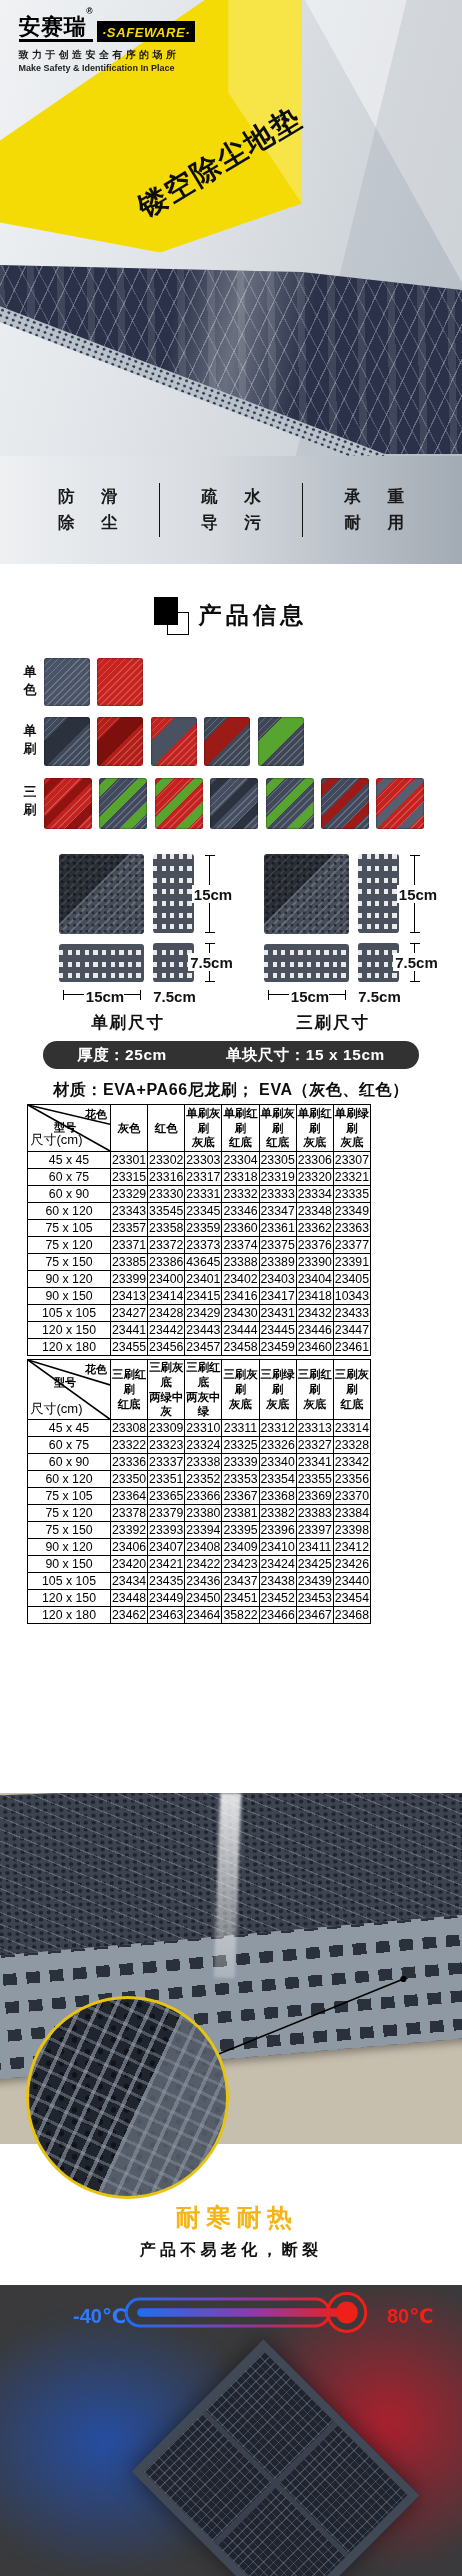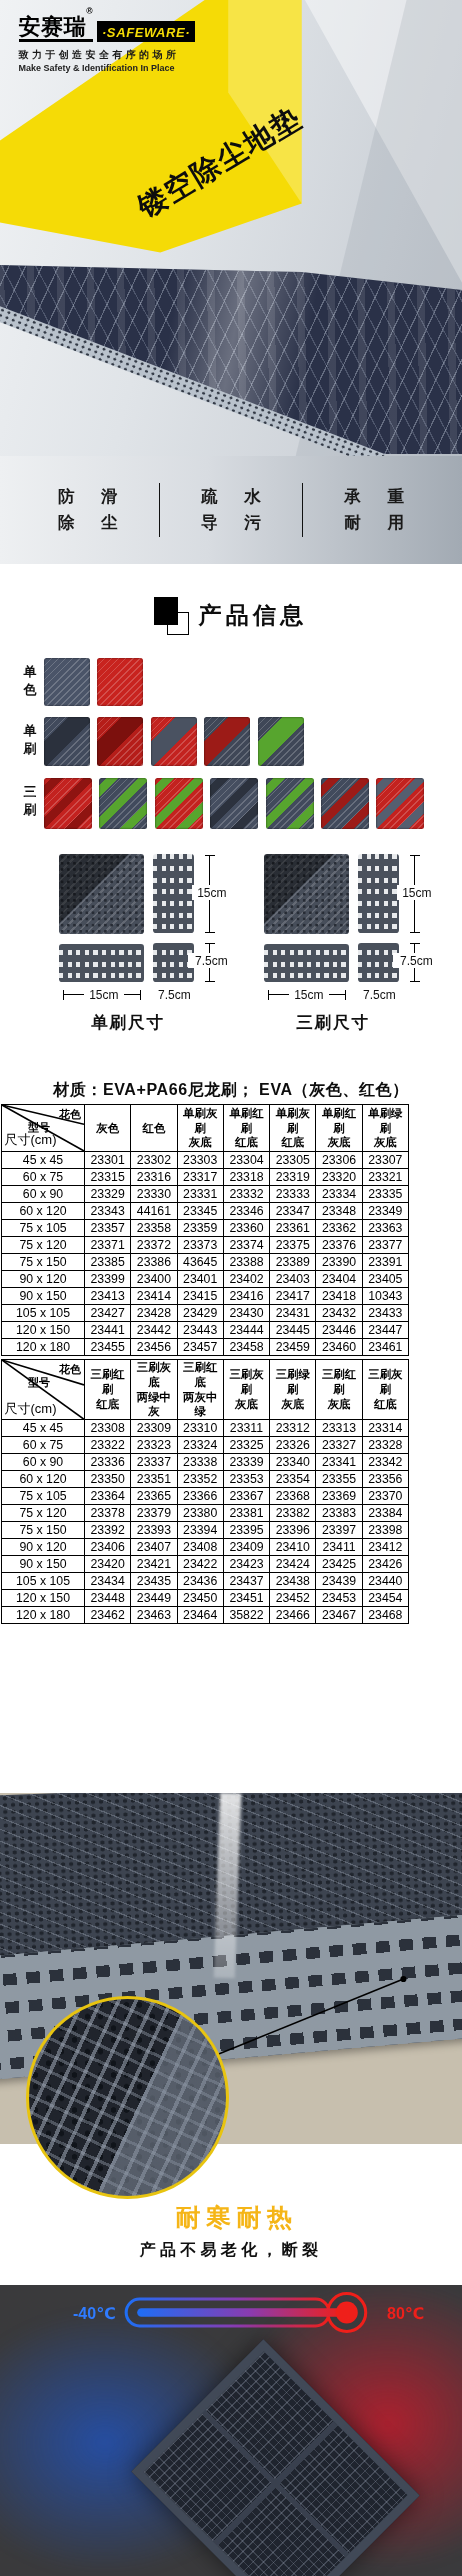--- a/index.html
+++ b/index.html
@@ -75,31 +75,31 @@
           repeating-linear-gradient(90deg,#e8eaec 0 4.3px,#4a515c 4.3px 8.6px);}
   .dim-tall{position:absolute;left:94px;top:0;width:41px;height:79px;}
   .dim-wide{position:absolute;left:0;top:90px;width:85px;height:38px;}
   .dim-small{position:absolute;left:94px;top:89px;width:41px;height:39px;}
   .vm{position:absolute;width:0;border-left:1.2px solid #000;}
   .vm::before,.vm::after{content:"";position:absolute;left:-5.5px;width:10px;border-top:1.2px solid #000;}
   .vm::before{top:0;} .vm::after{bottom:0;}
   .hm{position:absolute;height:0;border-top:1.2px solid #000;}
   .hm::before,.hm::after{content:"";position:absolute;top:-5.5px;height:10px;border-left:1.2px solid #000;}
   .hm::before{left:0;} .hm::after{right:0;}
-  .mlabel{position:absolute;background:#fff;font-size:12px;font-weight:normal;color:#111;padding:0.6px 1.8px;text-align:center;}
+  .mlabel{position:absolute;background:#fff;font-size:15px;font-weight:bold;color:#111;padding:0.6px 1.8px;text-align:right;}
   .dim-cap{position:absolute;left:0;top:158px;width:138px;text-align:center;font-size:16.6px;font-weight:bold;letter-spacing:1.8px;}
 
   
   .pill{position:absolute;left:43px;top:477px;width:376px;height:28px;border-radius:15px;background:#323232;
         display:flex;align-items:center;justify-content:center;gap:59px;}
   .pill span{color:#fff;font-size:15.4px;font-weight:bold;letter-spacing:0.6px;}
   .material{position:absolute;left:0;top:516px;width:462px;text-align:center;font-size:16px;font-weight:bold;color:#0d0d0d;letter-spacing:0.6px;}
 
   
-  .spec-table{position:absolute;left:1px;width:408px;}
+  .spec-table{position:absolute;left:27px;width:344px;}
   .spec-table table{width:100%;border-collapse:collapse;table-layout:fixed;}
   .spec-table td{border:1.2px solid #000;text-align:center;vertical-align:middle;
         font-size:12.3px;color:#000;padding:0;height:16px;}
   .spec-table td.ch{font-weight:bold;font-size:11.4px;line-height:1.3;height:46px;}
   .spec-table td.size{font-size:12.3px;}
   td.corner{position:relative;}
   td.corner svg{position:absolute;inset:0;width:100%;height:100%;}
   td.corner svg line{stroke:#000;stroke-width:1.6;vector-effect:non-scaling-stroke;}
   .c-top{position:absolute;right:3.1px;top:1.8px;font-size:11px;font-weight:bold;}
   .c-mid{position:absolute;left:26px;top:15px;font-size:11px;font-weight:bold;}
@@ -149,21 +149,21 @@
   .t-title{position:absolute;left:0;top:57px;width:462px;text-align:center;color:#f5b517;
         font-size:25px;font-weight:bold;letter-spacing:5.5px;padding-left:5.5px;}
   .t-sub{position:absolute;left:0;top:96px;width:462px;text-align:center;color:#101010;
         font-size:16px;font-weight:600;letter-spacing:4.3px;}
   .dark{position:absolute;left:0;top:2285px;width:462px;height:291px;background:#3a3a3c;overflow:hidden;}
   .glow{position:absolute;border-radius:50%;filter:blur(6.2px);}
   .glow-blue{left:-55px;top:25px;width:320px;height:265px;
         background:radial-gradient(closest-side,rgba(25,90,225,.62),rgba(25,90,225,0));}
   .glow-red{left:228px;top:-6.2px;width:320px;height:290px;
         background:radial-gradient(closest-side,rgba(225,20,40,.68),rgba(225,20,40,0));}
-  .temp-label{position:absolute;top:18.5px;font-size:16px;font-weight:bold;}
+  .temp-label{position:absolute;top:18.5px;font-size:20px;font-weight:bold;}
   .temp-low{left:73px;color:#2f7bff;}
   .temp-high{left:387px;color:#ef1f1a;}
   .thermo{position:absolute;left:102px;top:0px;}
   .dmat{position:absolute;left:165px;top:97px;width:203px;height:185px;
         transform:rotate(45deg) scaleY(.92);background:#1f242e;border:9.2px solid #414957;
         background-image:
           linear-gradient(to right,rgba(0,0,0,0) 48.6%,#39404e 48.6% 51.4%,rgba(0,0,0,0) 51.4%),
           linear-gradient(to bottom,rgba(0,0,0,0) 48.6%,#39404e 48.6% 51.4%,rgba(0,0,0,0) 51.4%),
           repeating-linear-gradient(90deg,rgba(165,175,195,.28) 0 1.2px,rgba(0,0,0,0) 1.2px 7.4px),
           repeating-linear-gradient(0deg,rgba(165,175,195,.22) 0 1.2px,rgba(0,0,0,0) 1.2px 7.4px);
@@ -274,20 +274,24 @@
           <div class="vm" style="left:150px;top:89px;height:39px;"></div>
           <span class="mlabel" style="left:129px;top:99px;width:43px;">7.5cm</span>
           <div class="hm" style="left:3.7px;top:140px;width:78px;"></div>
           <span class="mlabel" style="left:25px;top:133px;width:36px;">15cm</span>
           <div class="hm" style="left:94px;top:140px;width:41px;"></div>
           <span class="mlabel" style="left:92px;top:133px;width:43px;">7.5cm</span>
           <div class="dim-cap">三刷尺寸</div>
         </div>
     </div>
 
+    <div class="pill">
+      <span>厚度：25cm</span>
+      <span>单块尺寸：15 x 15cm</span>
+    </div>
     <div class="material">材质：EVA+PA66尼龙刷； EVA（灰色、红色）</div>
 
     <div class="spec-table" style="top:540px;">
         <table>
           <colgroup>
             <col style="width:83px;">
             <col>
             <col>
             <col>
             <col>
@@ -340,21 +344,21 @@
               <td class="code">23330</td>
               <td class="code">23331</td>
               <td class="code">23332</td>
               <td class="code">23333</td>
               <td class="code">23334</td>
               <td class="code">23335</td>
             </tr>
             <tr>
               <td class="size">60 x 120</td>
               <td class="code">23343</td>
-              <td class="code">44161</td>
+              <td class="code">33545</td>
               <td class="code">23345</td>
               <td class="code">23346</td>
               <td class="code">23347</td>
               <td class="code">23348</td>
               <td class="code">23349</td>
             </tr>
             <tr>
               <td class="size">75 x 105</td>
               <td class="code">23357</td>
               <td class="code">23358</td>

